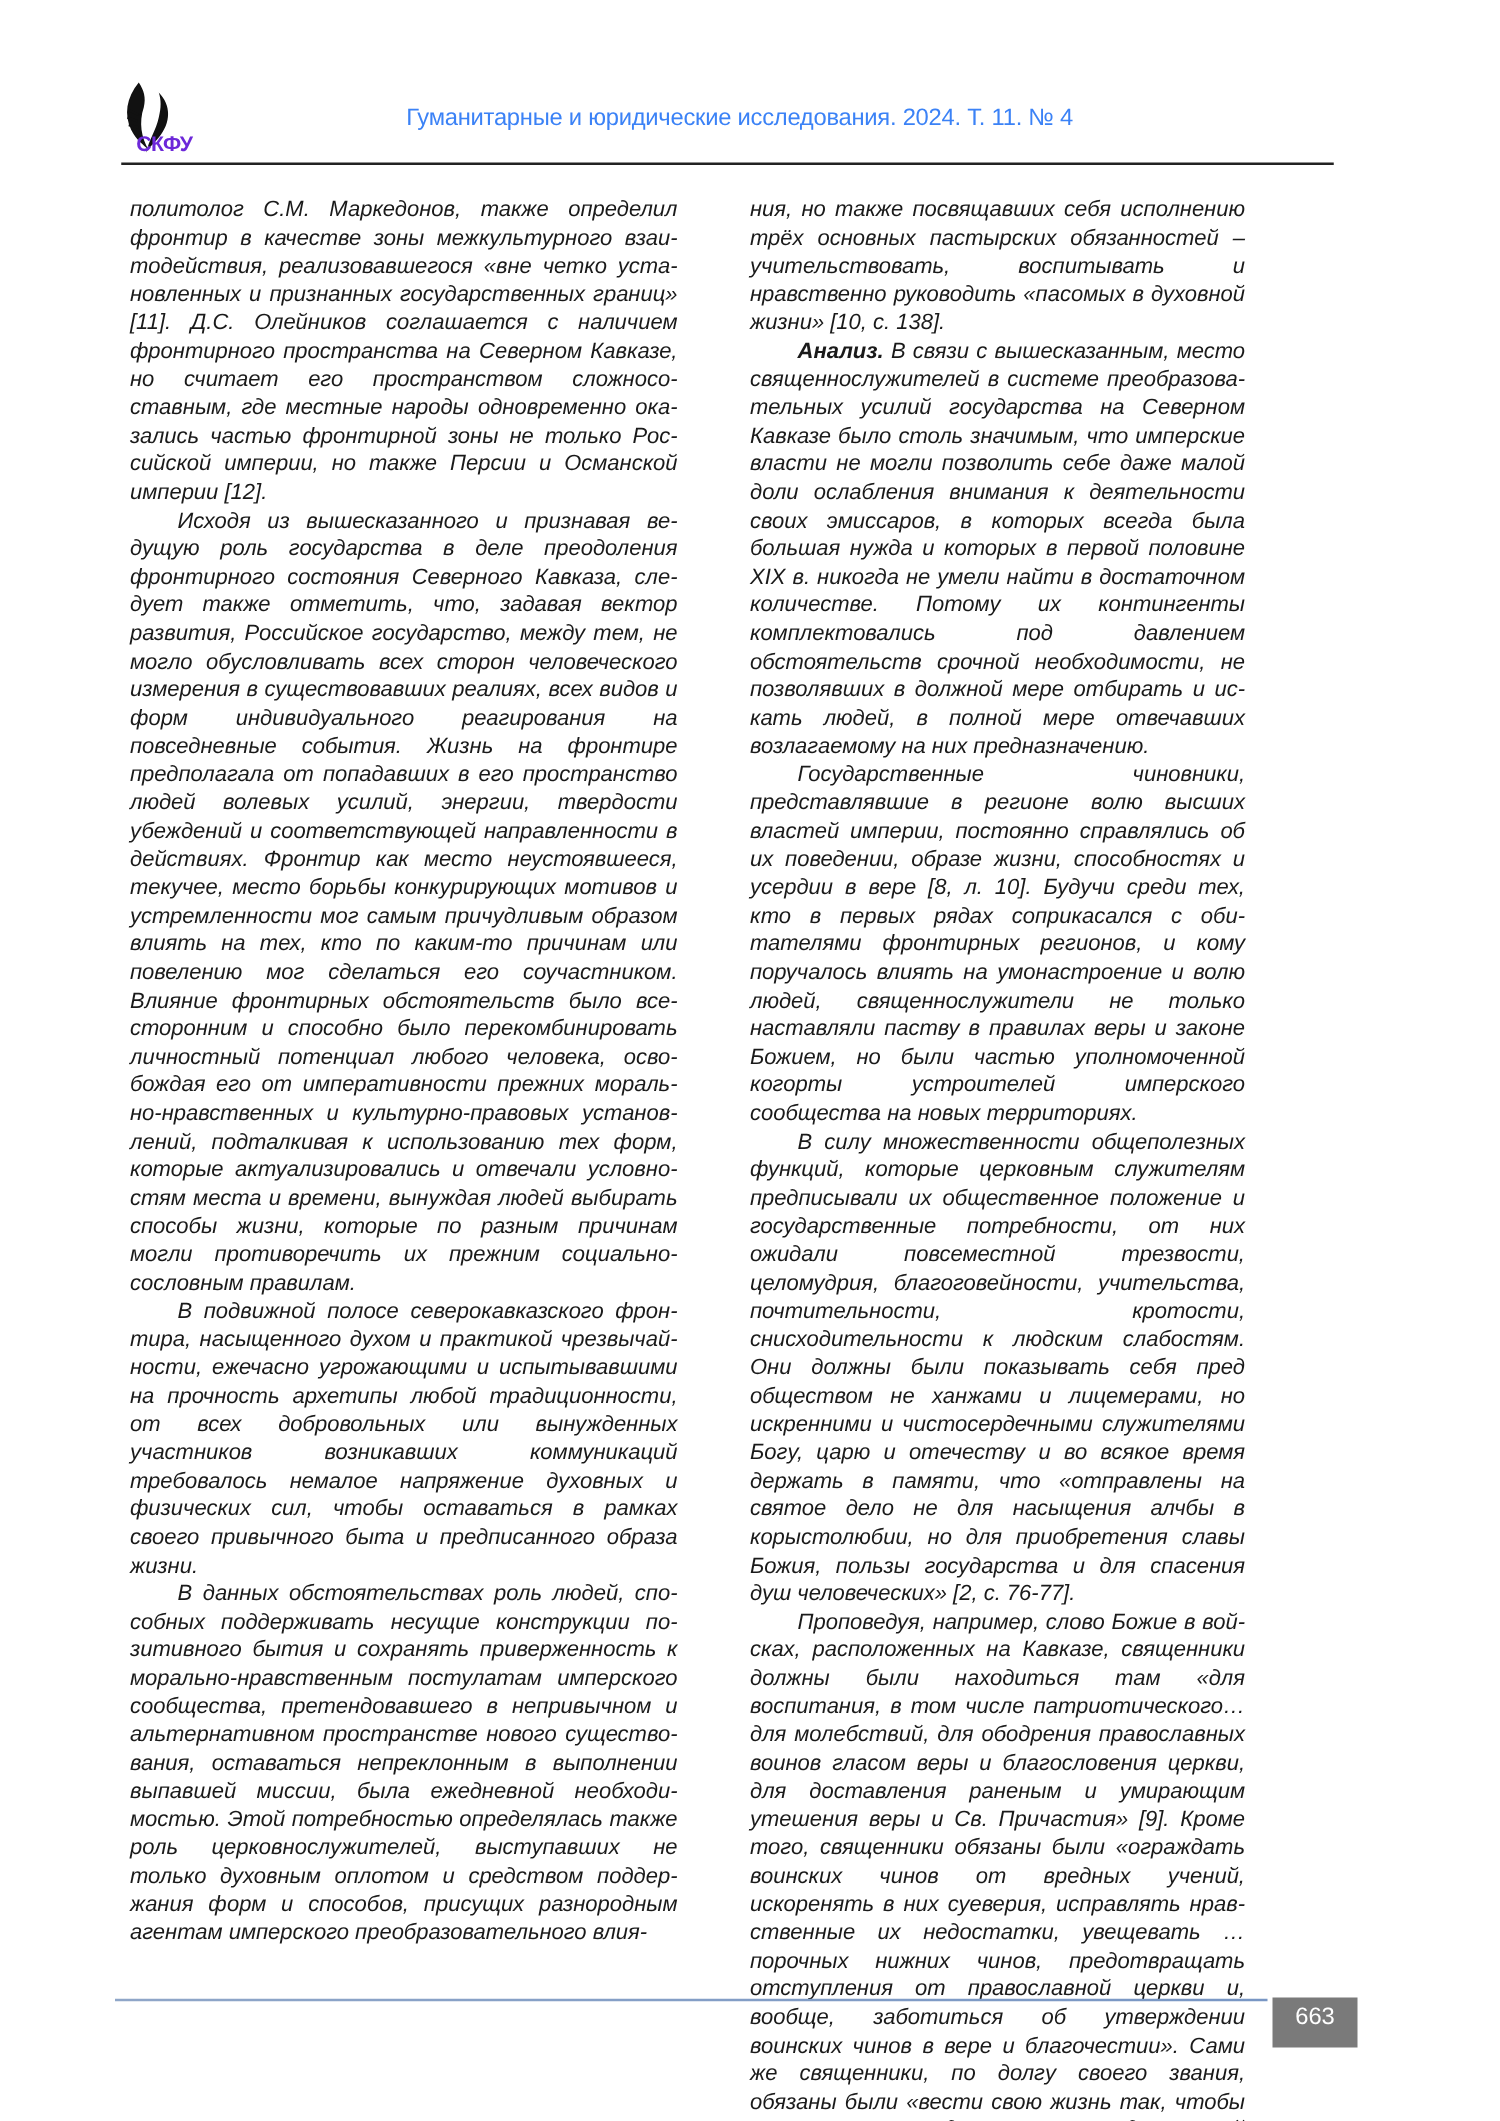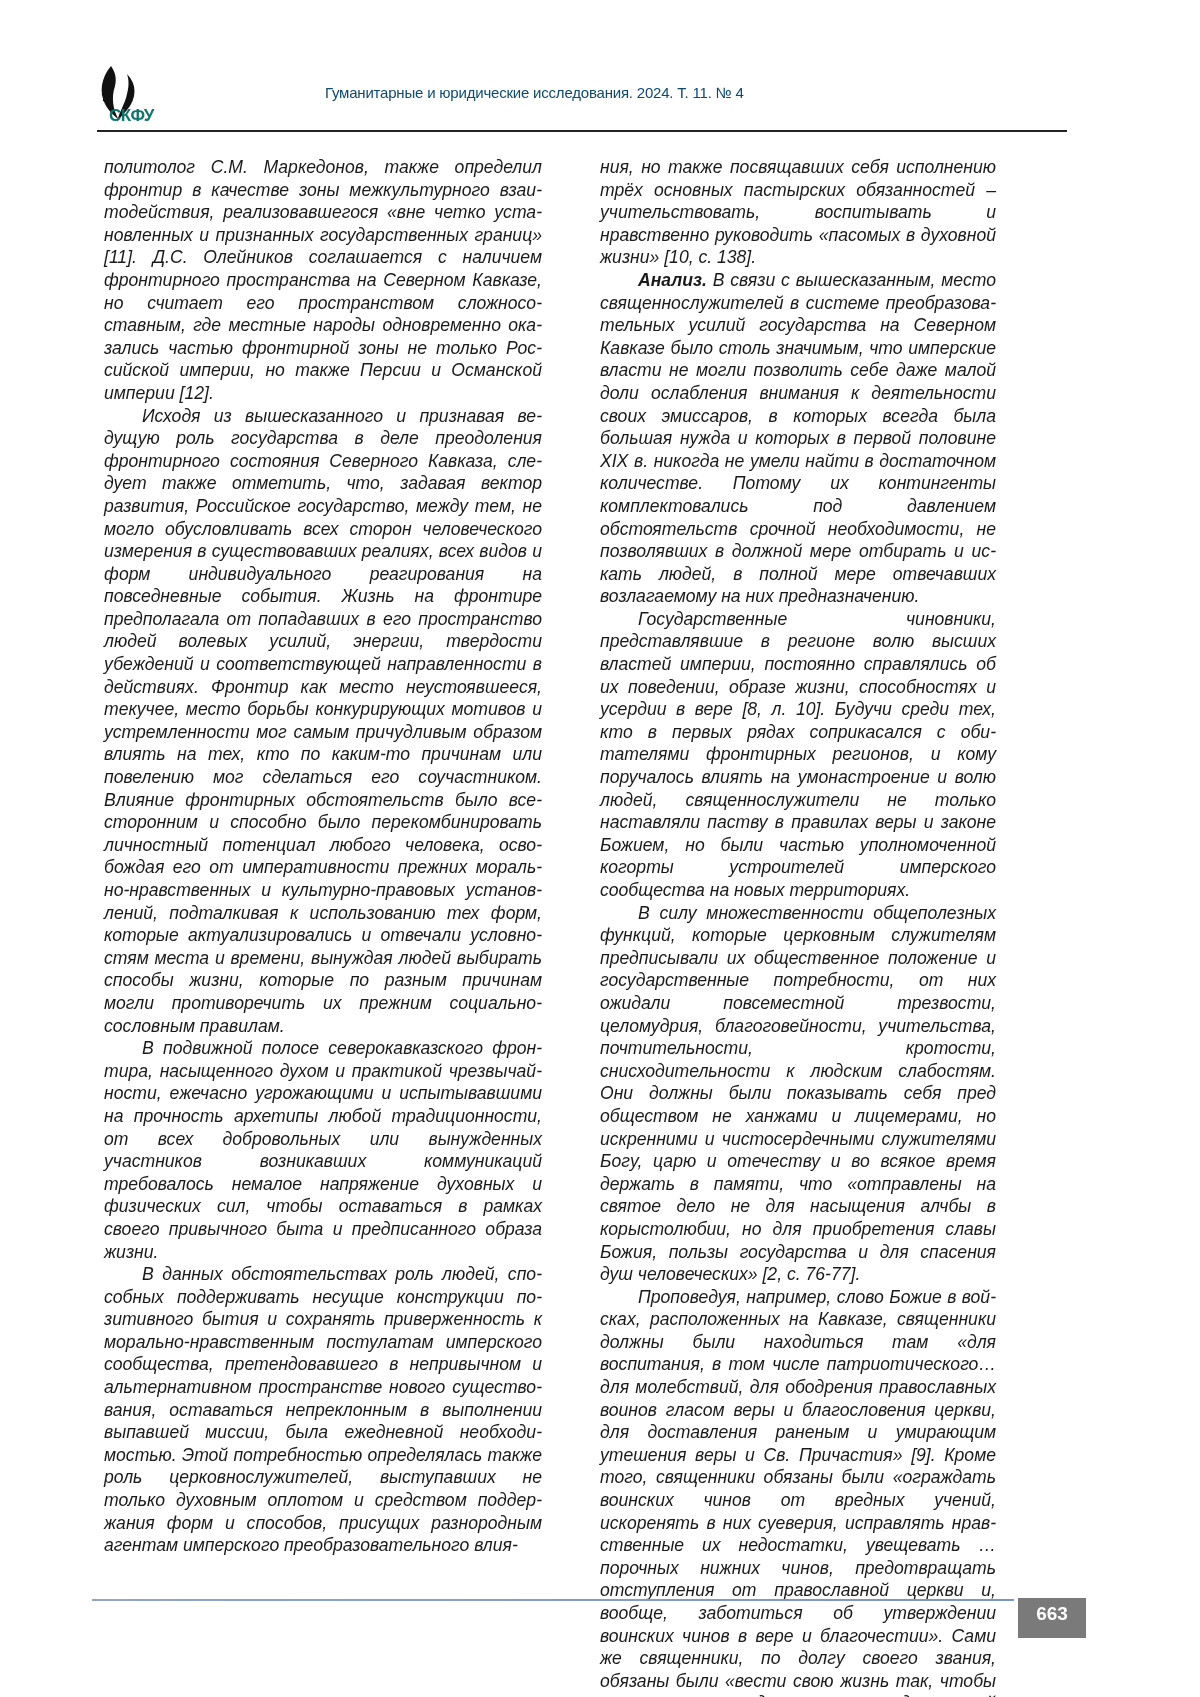--- a/index.html
+++ b/index.html
@@ -1,37 +1,37 @@
 <!DOCTYPE html>
 <html><head>
 <meta charset="utf-8">
 <style>
   html, body { margin: 0; padding: 0; background: #ffffff; }
   body { width: 1200px; height: 1697px; position: relative; overflow: hidden;
          font-family: "Liberation Sans", sans-serif; color: #1a1a1a; }
   .header { position: absolute; left: 97px; top: 62px; width: 970px; height: 68px; }
   .logo { position: absolute; left: 0; top: 0; width: 80px; height: 66px; }
   .logo-text { position: absolute; left: 12px; top: 44px; font-size: 17px; font-weight: bold;
-               letter-spacing: -0.5px; color: #0f766e; font-family: "Liberation Sans", sans-serif; }
-  .journal-title { position: absolute; left: 228px; top: 22px; font-size: 15px; color: #0c4a6e;
+               letter-spacing: -0.5px; color: #6d28d9; font-family: "Liberation Sans", sans-serif; }
+  .journal-title { position: absolute; left: 228px; top: 22px; font-size: 19px; color: #3b82f6;
                    white-space: nowrap; letter-spacing: -0.2px; }
   .header-rule { position: absolute; left: 97px; top: 130px; width: 970px; height: 2px; background: #222; }
 
   .col { position: absolute; top: 156px; font-size: 17.6px; line-height: 22.6px;
          text-align: justify; hyphens: manual; font-style: italic; }
   .col-left { left: 104px; width: 438px; }
   .col-right { left: 600px; width: 396px; }
   .col p { margin: 0; }
   .col p.indent { text-indent: 38px; }
   .bold { font-weight: bold; margin-top: 13px; }
 
   .footer-rule { position: absolute; left: 92px; top: 1599px; width: 922px; height: 2px;
                  background: linear-gradient(to right, #8fa6c8, #7896c4); }
   .page-number { position: absolute; left: 1018px; top: 1598px; width: 68px; height: 40px;
-                 background: #7a7a7a; color: #ffffff; font-weight: bold; font-size: 19px;
+                 background: #7a7a7a; color: #ffffff; font-weight: normal; font-size: 19px;
                  text-align: center; line-height: 32px; }
 </style>
 </head>
 <body>
 
 <div class="header">
   <div class="logo">
     <svg width="80" height="66" viewBox="0 0 80 66">
       <path d="M14 4 C4 16, 2 30, 8 42 C12 50, 18 54, 22 58 C16 48, 14 36, 18 24 C20 16, 18 10, 14 4 Z" fill="#111"></path>
       <path d="M30 12 C40 22, 40 36, 30 48 C26 53, 22 56, 20 60 C22 50, 28 42, 30 32 C32 24, 32 18, 30 12 Z" fill="#111"></path>

